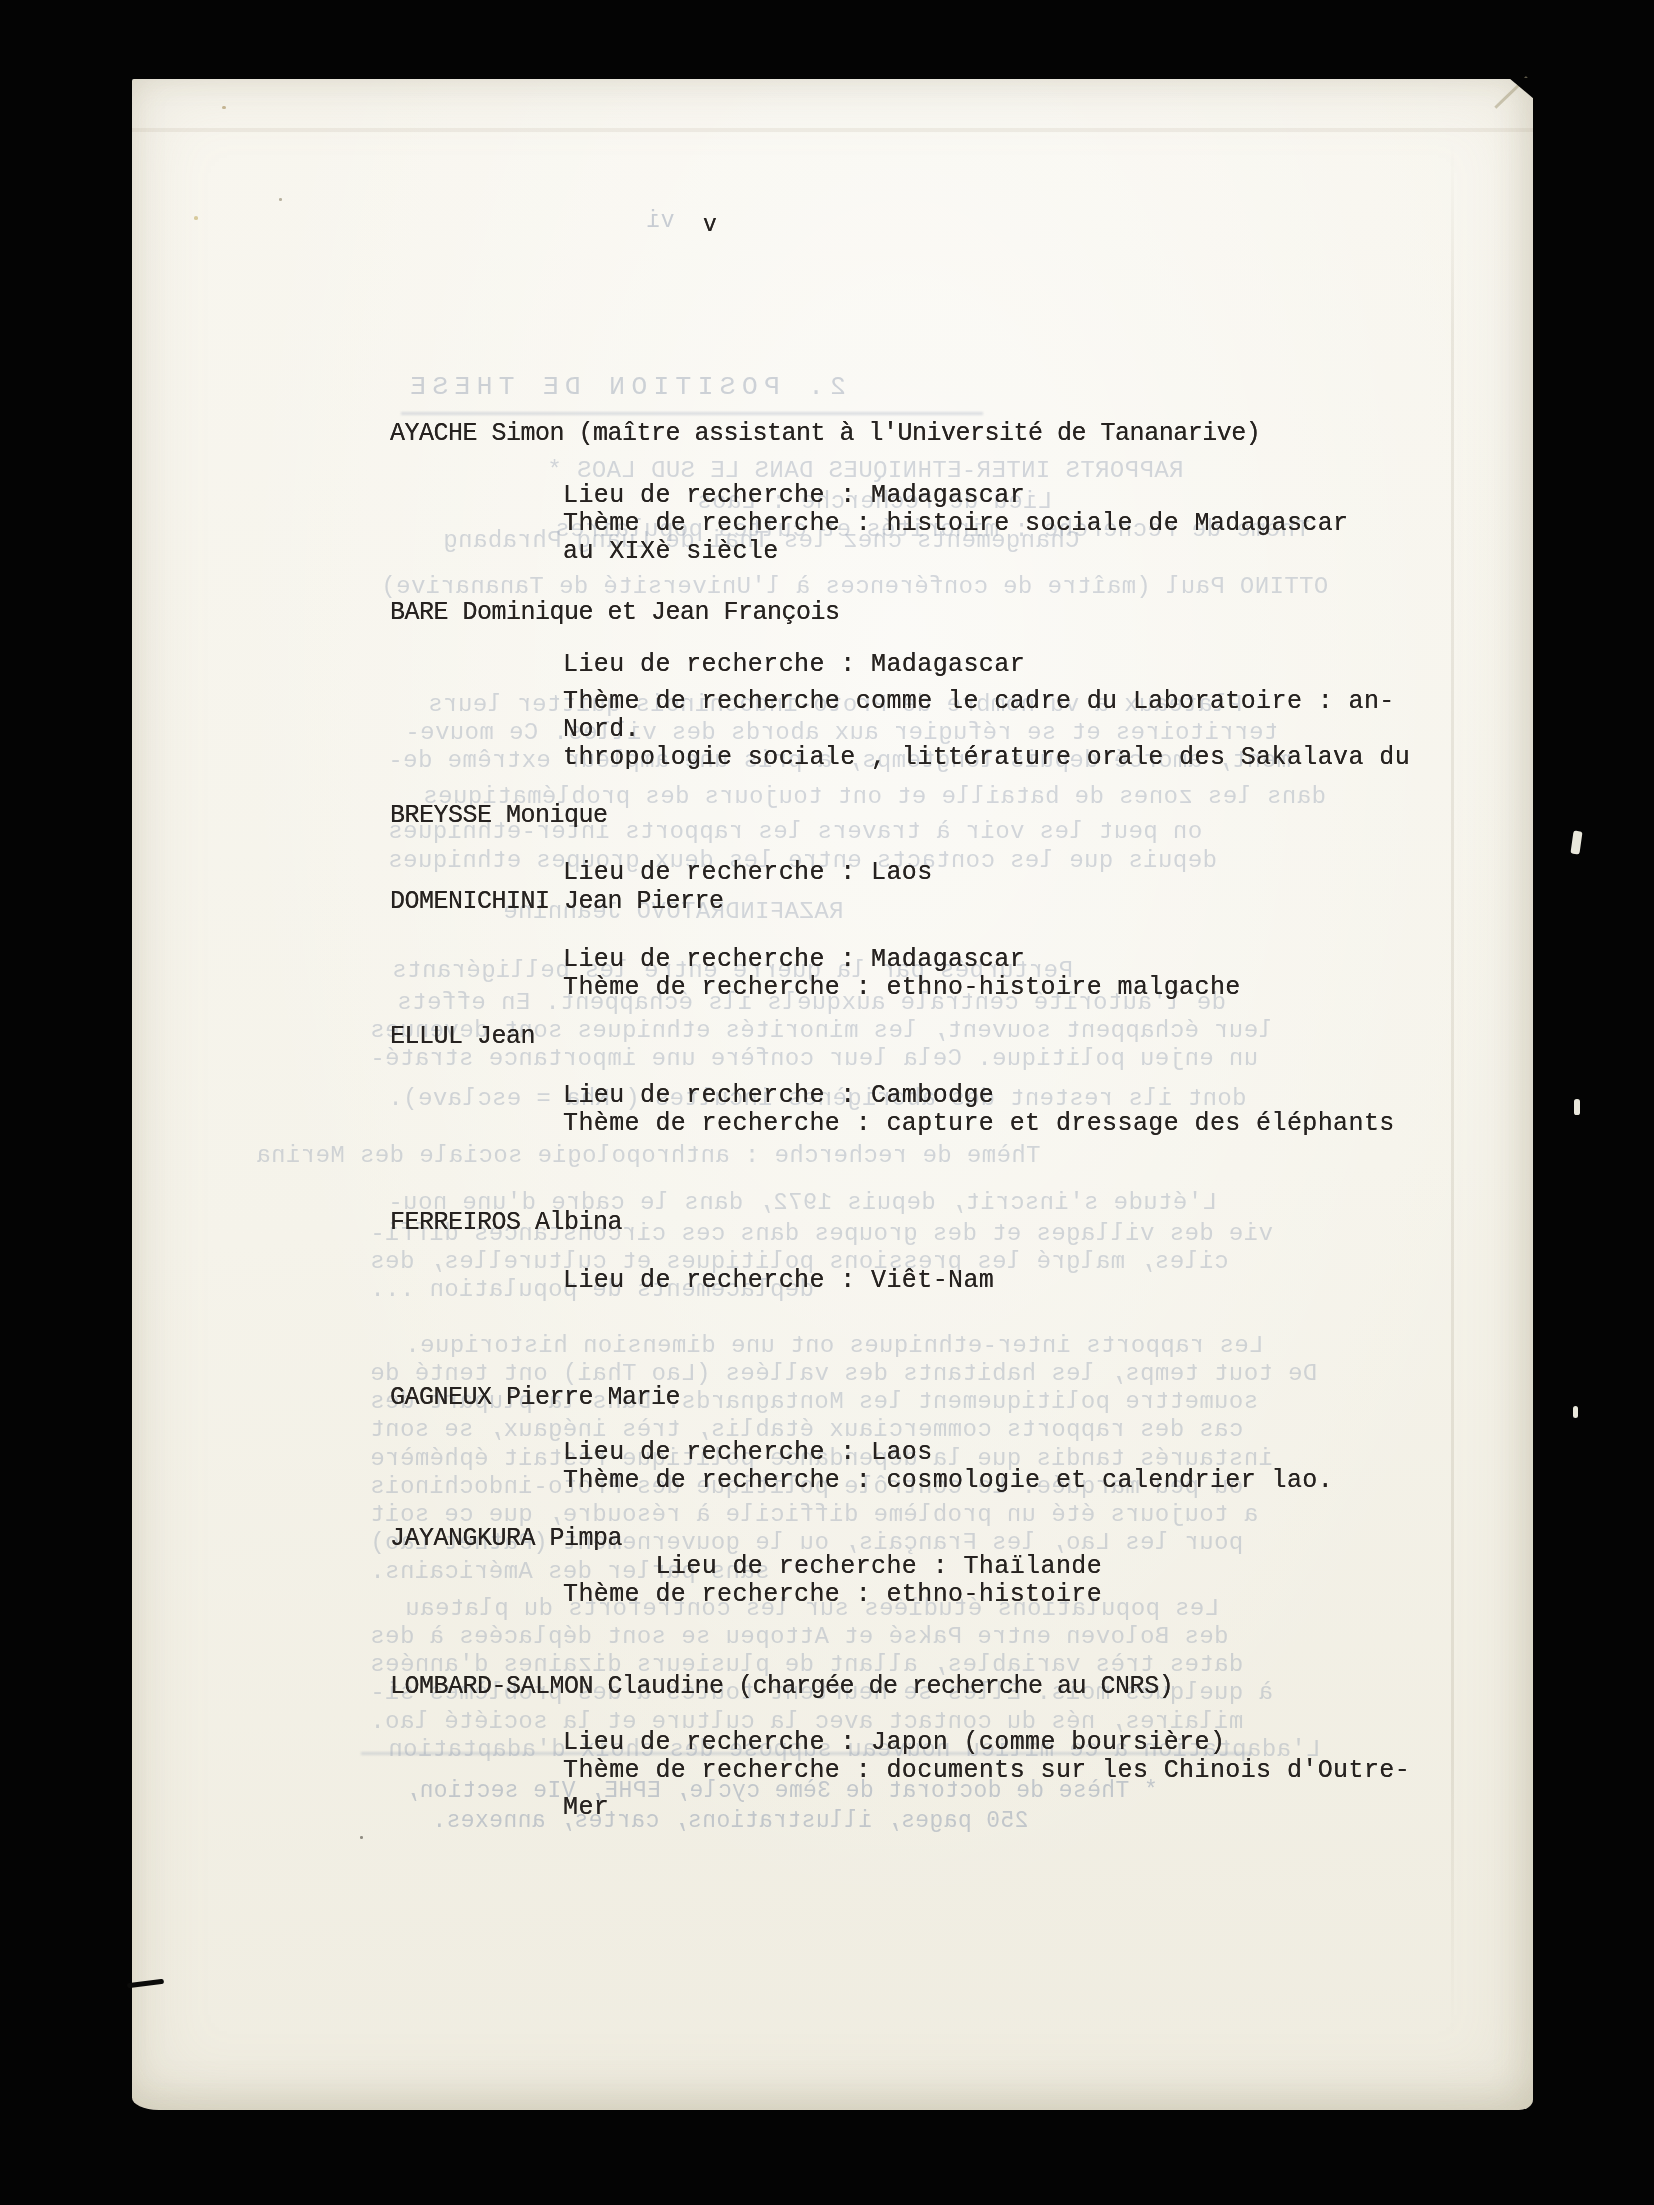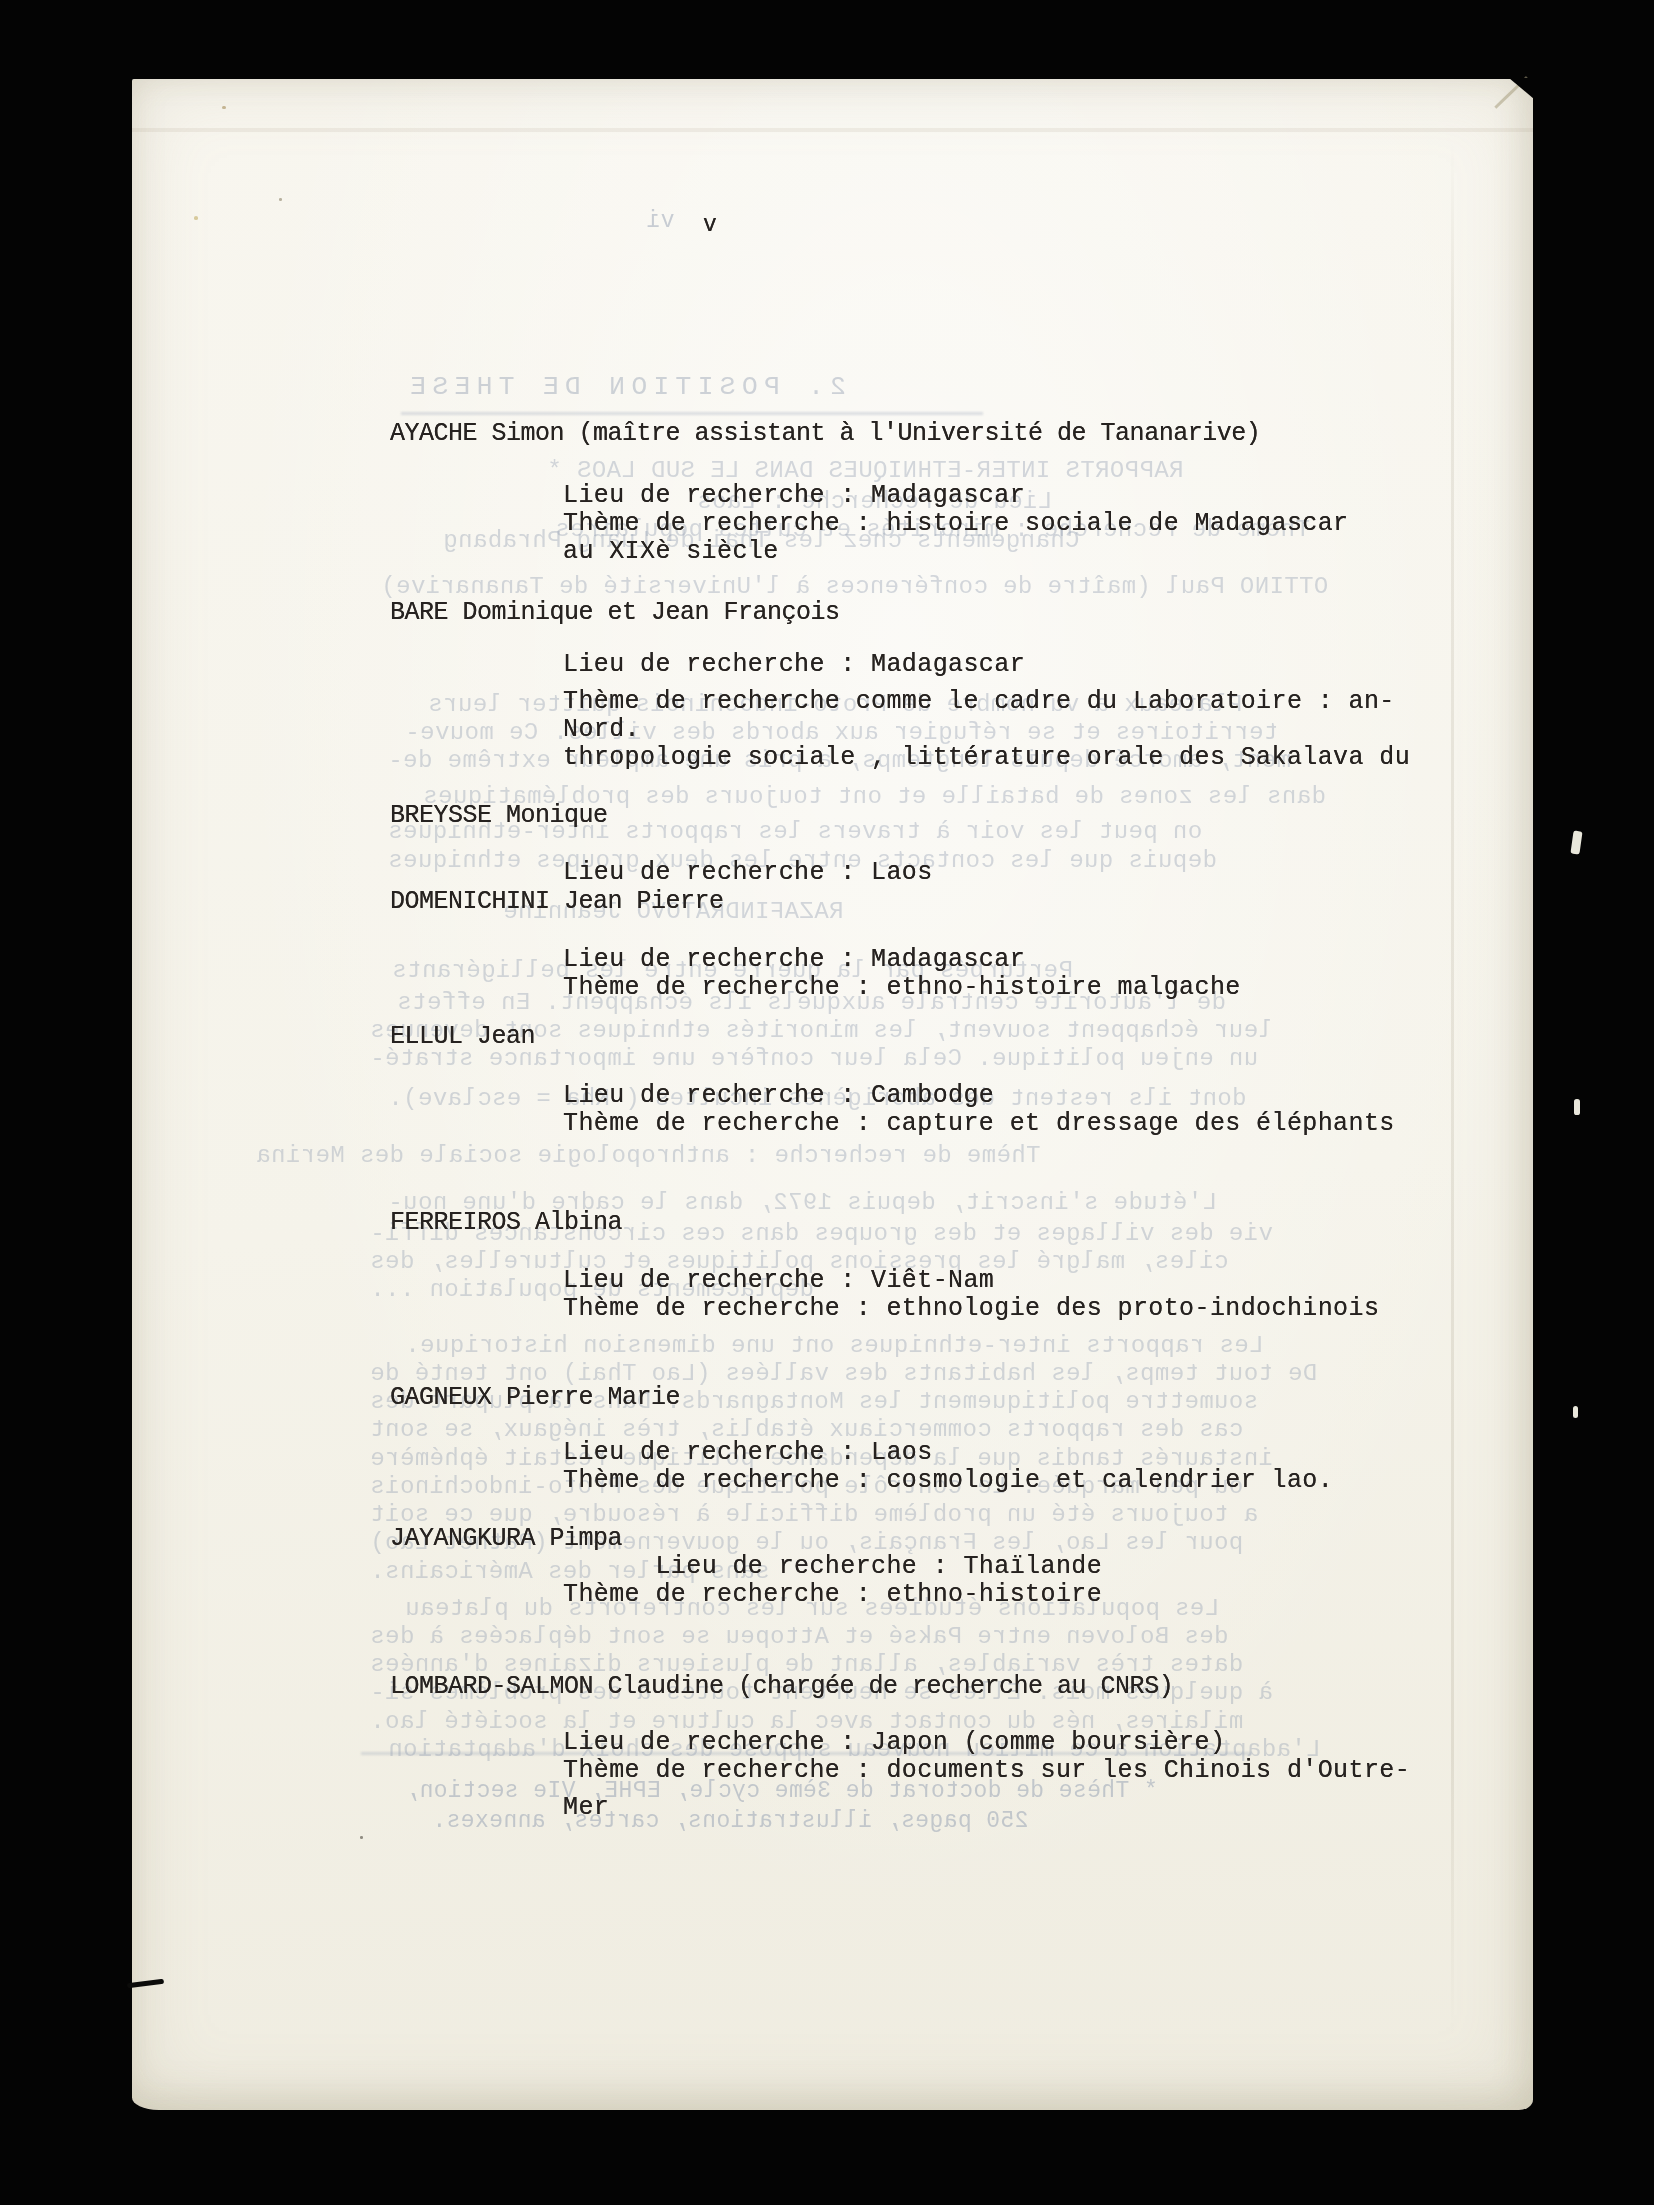--- a/index.html
+++ b/index.html
@@ -150,21 +150,20 @@
       <div class="edetails" style="margin-top:31px;">
         <div>Lieu de recherche : Cambodge</div>
         <div>Thème de recherche : capture et dressage des éléphants</div>
       </div>
     </div>
 
     <div class="entry typed" style="top:1130px;">
       <div class="ename">FERREIROS Albina</div>
       <div class="edetails" style="margin-top:30px;">
         <div>Lieu de recherche : Viêt-Nam</div>
-        <div>Thème de recherche : ethnologie des proto-indochinois</div>
       </div>
     </div>
 
     <div class="entry typed" style="top:1305px;">
       <div class="ename">GAGNEUX Pierre Marie</div>
       <div class="edetails" style="margin-top:27px;">
         <div>Lieu de recherche : Laos</div>
         <div>Thème de recherche : cosmologie et calendrier lao.</div>
       </div>
     </div>

